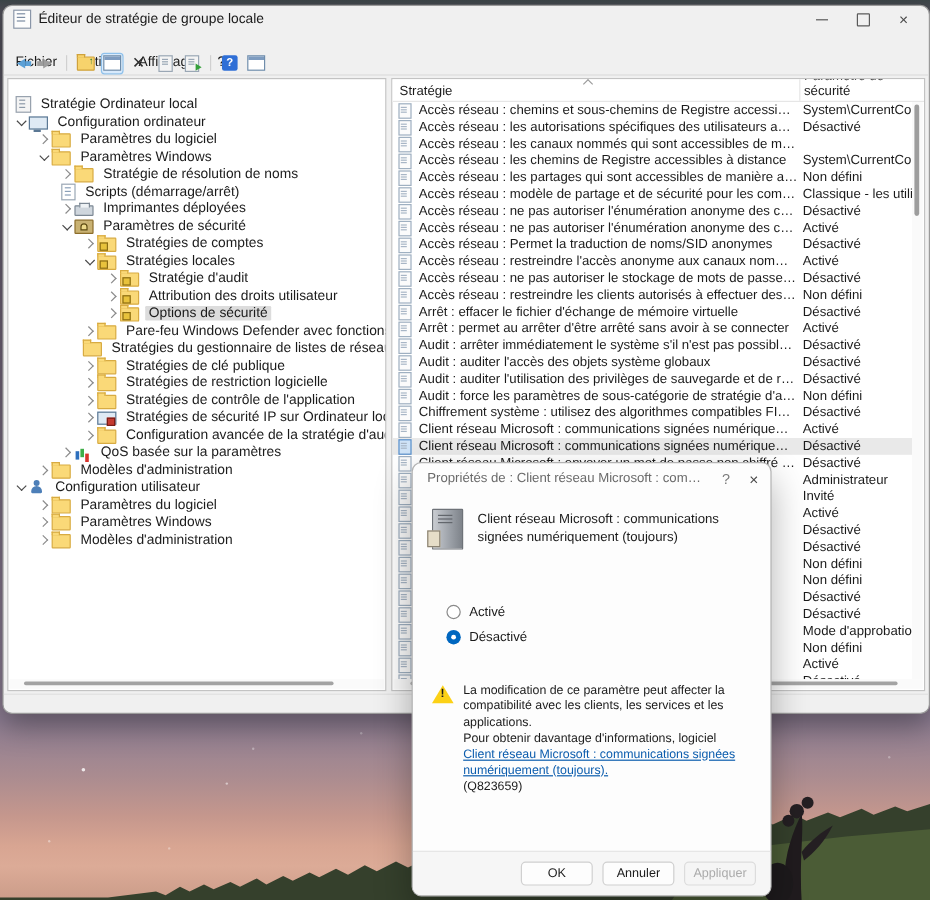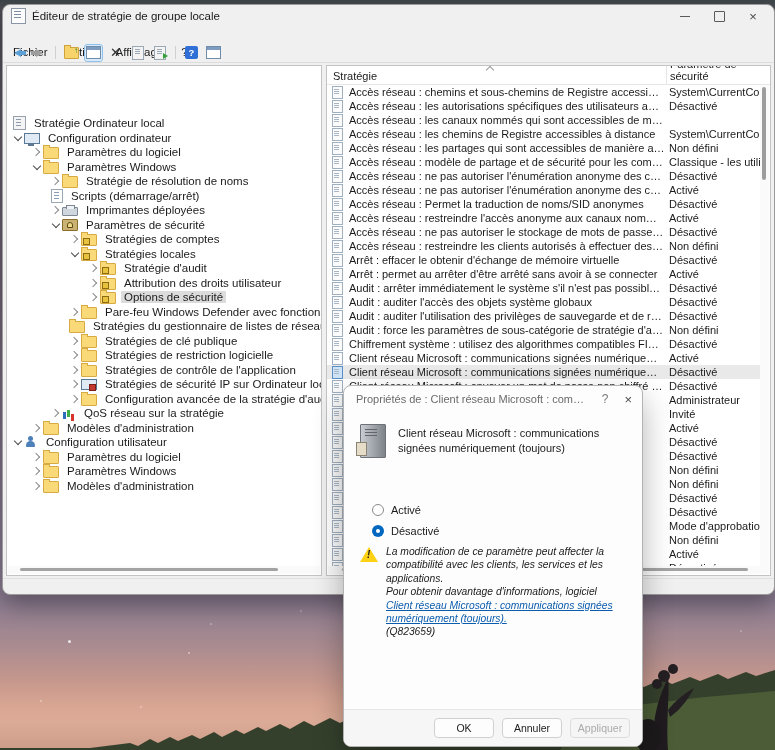--- a/index.html
+++ b/index.html
@@ -61,21 +61,21 @@
   .ico-help{width:13px;height:13px;background:#2f6fd6;border-radius:2px;color:#fff;font-size:9.5px;font-weight:bold;
     display:flex;align-items:center;justify-content:center;}
   
   .main{flex:1;display:flex;padding:2px 3px;gap:0;min-height:0;}
   .pane{background:#fff;border:1px solid #c3c3c3;position:relative;overflow:hidden;}
   .pane-left{width:314px;flex:none;}
   .splitter{width:4px;flex:none;}
   .pane-right{flex:1;}
   .statusbar{height:15px;flex:none;border-top:1px solid #e0e0e0;}
   
-  .tree{padding-top:14px;font-size:11.5px;color:#1b1b1b;white-space:nowrap;margin-top:36px;}
+  .tree{padding-top:14px;font-size:11.5px;color:#1b1b1b;white-space:nowrap;}
   .titem{height:14.5px;display:flex;align-items:center;}
   .exp{width:12px;flex:none;display:flex;align-items:center;justify-content:center;}
   .chev{width:5px;height:5px;border-right:1.4px solid #8a8a8a;border-bottom:1.4px solid #8a8a8a;}
   .chev.closed{transform:rotate(-45deg);margin-left:-2px;}
   .chev.open{transform:rotate(45deg);margin-top:-2px;border-color:#4a4a4a;}
   .ticon{width:14px;height:12px;margin-right:5px;position:relative;flex:none;}
   .tlabel{padding:0 3px;border-radius:1px;}
   .titem.sel .tlabel{background:#dcdcdc;}
   .ic-folder,.ic-folder-lock{background:#fad978;border:1px solid #d8ab42;border-radius:1px;height:10px;margin-top:2px;}
   .ic-folder::before,.ic-folder-lock::before{content:"";position:absolute;left:-1px;top:-3px;width:5px;height:2px;background:#fad978;border:1px solid #d8ab42;border-bottom:none;}
@@ -137,21 +137,21 @@
     background:linear-gradient(90deg,#c9ccd1,#9ea3aa 55%,#7e838a);border:1px solid #6e7278;border-radius:1px;}
   .server-ic::before{content:"";position:absolute;left:-5px;bottom:1px;width:9px;height:12px;background:#e6ddc8;border:1px solid #8a8272;}
   .server-ic::after{content:"";position:absolute;left:4px;top:4px;width:12px;height:1px;background:#62666c;box-shadow:0 3px 0 #62666c,0 6px 0 #62666c;}
   .setting-name{font-size:11px;color:#1b1b1b;line-height:1.35;padding-top:2px;}
   .radios{margin:46px 0 0 12px;display:flex;flex-direction:column;gap:9px;}
   .radio-row{display:flex;align-items:center;gap:7px;font-size:11px;color:#1b1b1b;}
   .radio{width:12px;height:12px;border-radius:50%;flex:none;box-sizing:border-box;}
   .radio.off{background:#fff;border:1px solid #8a8a8a;}
   .radio.on{background:#0067c0;position:relative;}
   .radio.on::after{content:"";position:absolute;left:4px;top:4px;width:4px;height:4px;border-radius:50%;background:#fff;}
-  .warn{display:flex;gap:8px;margin-top:8px;font-style:italic;}
+  .warn{display:flex;gap:8px;margin-top:32px;}
   .warn-tri{width:0;height:0;flex:none;margin-top:2px;
     border-left:9px solid transparent;border-right:9px solid transparent;border-bottom:15px solid #fcd116;position:relative;}
   .warn-tri::after{content:"!";position:absolute;left:-2px;top:2px;font-size:10px;font-weight:bold;color:#1b1b1b;}
   .warn-text{font-size:10.3px;color:#1b1b1b;line-height:1.3;width:244px;}
   .warn-text a{color:#0b5cad;text-decoration:underline;}
   .dlg-footer{height:36px;flex:none;display:flex;align-items:center;justify-content:flex-end;gap:8px;
     padding:0 12px;background:#f6f6f6;border-top:1px solid #e6e6e6;}
   .dbtn{min-width:58px;height:18px;background:#fdfdfd;border:1px solid #d0d0d0;border-radius:4px;
     font-size:10.5px;color:#1b1b1b;display:flex;align-items:center;justify-content:center;}
   .dbtn.disabled{color:#ababab;background:#f5f5f5;border-color:#dcdcdc;}
@@ -366,21 +366,21 @@
               <span class="chev closed"></span>
             </span>
             <span class="ticon ic-folder"></span>
             <span class="tlabel">Configuration avancée de la stratégie d'audit</span>
           </div>
           <div class="titem" style="padding-left: 43px;">
             <span class="exp">
               <span class="chev closed"></span>
             </span>
             <span class="ticon ic-chart"></span>
-            <span class="tlabel">QoS réseau sur la stratégie</span>
+            <span class="tlabel">QoS basée sur la paramètres</span>
           </div>
           <div class="titem" style="padding-left: 24px;">
             <span class="exp">
               <span class="chev closed"></span>
             </span>
             <span class="ticon ic-folder"></span>
             <span class="tlabel">Modèles d'administration</span>
           </div>
           <div class="titem" style="padding-left: 5px;">
             <span class="exp">
@@ -478,21 +478,21 @@
             <span class="lname">Accès réseau : ne pas autoriser le stockage de mots de passe et d'informations d'ide...</span>
             <span class="lval">Désactivé</span>
           </div>
           <div class="lrow">
             <span class="doc-ic"></span>
             <span class="lname">Accès réseau : restreindre les clients autorisés à effectuer des appels distants vers SAM</span>
             <span class="lval">Non défini</span>
           </div>
           <div class="lrow">
             <span class="doc-ic"></span>
-            <span class="lname">Arrêt : effacer le obtenir d'échange de mémoire virtuelle</span>
+            <span class="lname">Arrêt : effacer le fichier d'échange de mémoire virtuelle</span>
             <span class="lval">Désactivé</span>
           </div>
           <div class="lrow">
             <span class="doc-ic"></span>
             <span class="lname">Arrêt : permet au arrêter d'être arrêté sans avoir à se connecter</span>
             <span class="lval">Activé</span>
           </div>
           <div class="lrow">
             <span class="doc-ic"></span>
             <span class="lname">Audit : arrêter immédiatement le système s'il n'est pas possible de se connecter aux ...</span>

